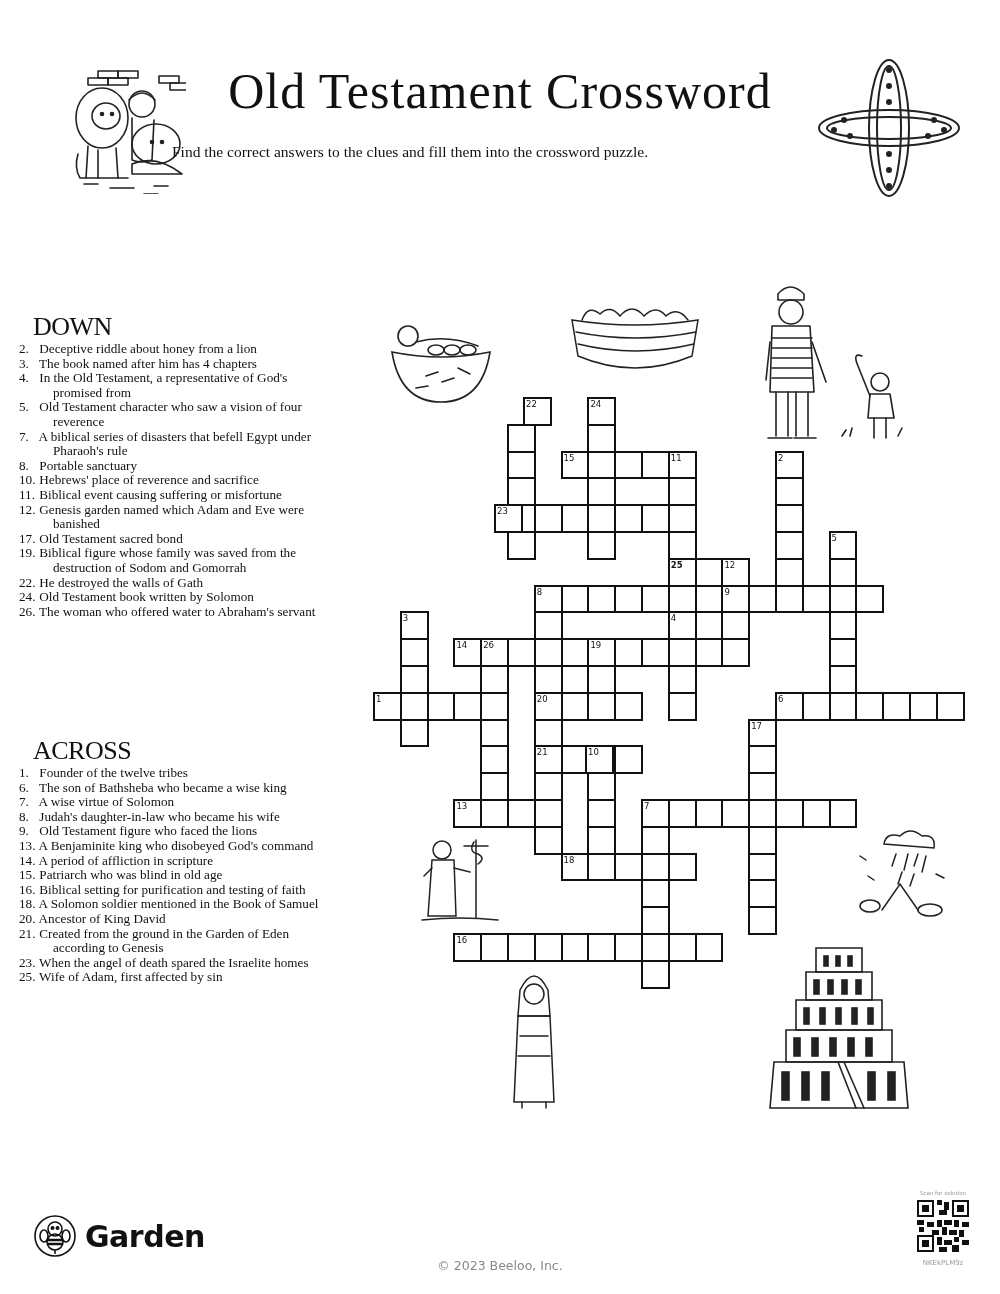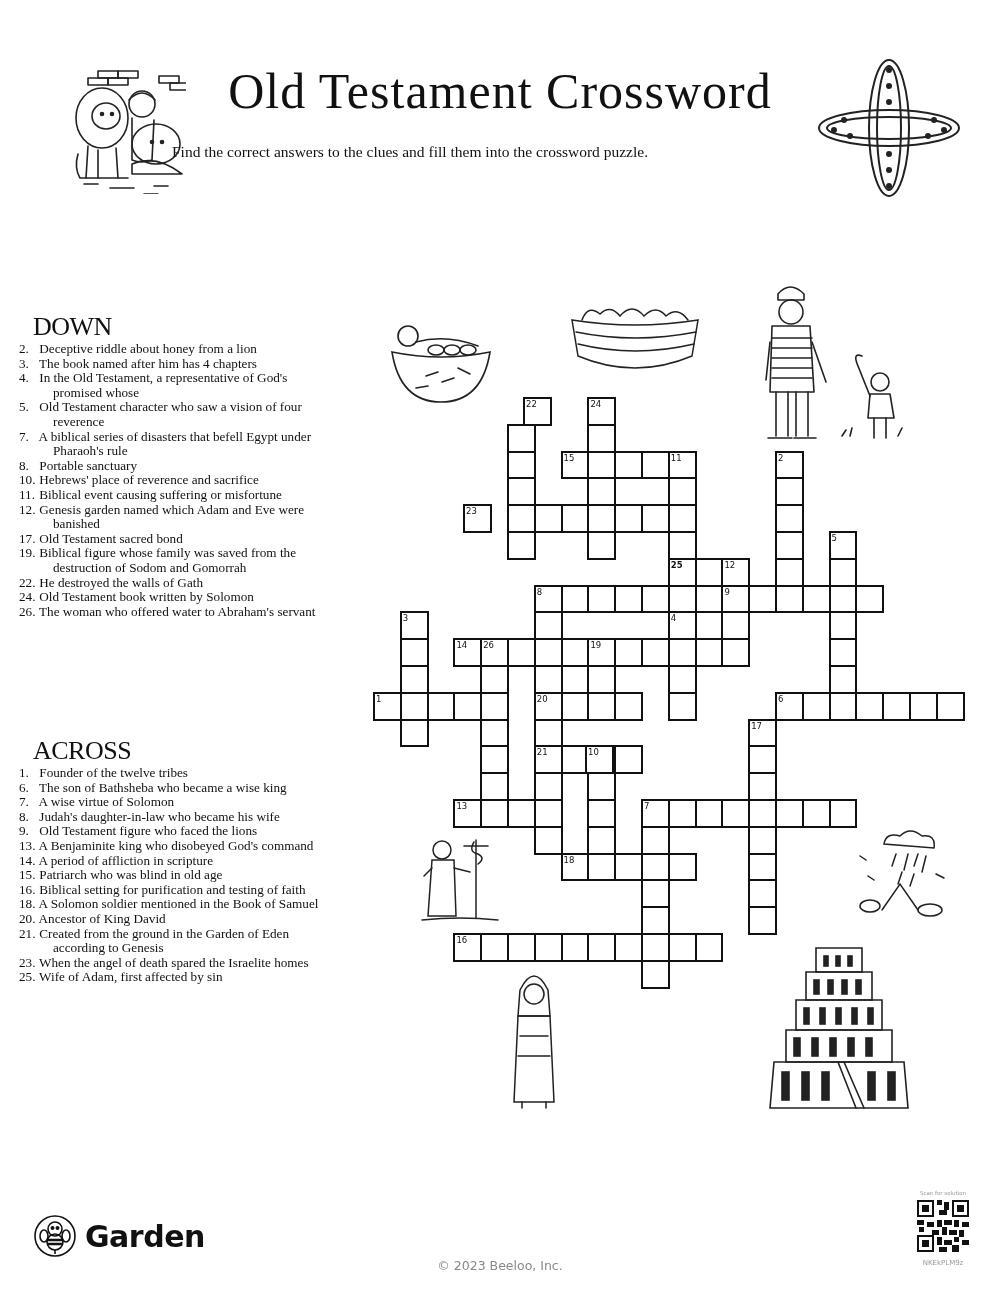--- a/index.html
+++ b/index.html
@@ -87,21 +87,21 @@
         <circle cx="120" cy="64" r="2"></circle>
     </g>
   </svg>
 </div>
 
 <div class="clues down">
   <h2>DOWN</h2>
   <div id="down-list">
       <div class="clue"><span class="num">2.</span> <span>Deceptive riddle about honey from a lion</span></div>
       <div class="clue"><span class="num">3.</span> <span>The book named after him has 4 chapters</span></div>
-      <div class="clue"><span class="num">4.</span> <span>In the Old Testament, a representative of God's promised whose</span></div>
+      <div class="clue"><span class="num">4.</span> <span>In the Old Testament, a representative of God's promised from</span></div>
       <div class="clue"><span class="num">5.</span> <span>Old Testament character who saw a vision of four reverence</span></div>
       <div class="clue"><span class="num">7.</span> <span>A biblical series of disasters that befell Egypt under Pharaoh's rule</span></div>
       <div class="clue"><span class="num">8.</span> <span>Portable sanctuary</span></div>
       <div class="clue"><span class="num">10.</span> <span>Hebrews' place of reverence and sacrifice</span></div>
       <div class="clue"><span class="num">11.</span> <span>Biblical event causing suffering or misfortune</span></div>
       <div class="clue"><span class="num">12.</span> <span>Genesis garden named which Adam and Eve were banished</span></div>
       <div class="clue"><span class="num">17.</span> <span>Old Testament sacred bond</span></div>
       <div class="clue"><span class="num">19.</span> <span>Biblical figure whose family was saved from the destruction of Sodom and Gomorrah</span></div>
       <div class="clue"><span class="num">22.</span> <span>He destroyed the walls of Gath</span></div>
       <div class="clue"><span class="num">24.</span> <span>Old Testament book written by Solomon</span></div>
@@ -265,21 +265,21 @@
       <span class="n">25</span>
     </div>
     <div class="cell" style="left: 401px; top: 52.6px;">
       <span class="n">2</span>
     </div>
     <div class="cell" style="left: 401px; top: 79.4px;"></div>
     <div class="cell" style="left: 401px; top: 106.2px;"></div>
     <div class="cell" style="left: 401px; top: 133px;"></div>
     <div class="cell" style="left: 401px; top: 159.8px;"></div>
     <div class="cell" style="left: 401px; top: 186.6px;"></div>
-    <div class="cell" style="left: 89px; top: 106.2px; text-align: center;">
+    <div class="cell" style="left: 120px; top: 106.2px; text-align: center;">
       <span class="n">23</span>
     </div>
     <div class="cell" style="left: 159.8px; top: 106.2px;"></div>
     <div class="cell" style="left: 186.6px; top: 106.2px;"></div>
     <div class="cell" style="left: 240.2px; top: 106.2px;"></div>
     <div class="cell" style="left: 267px; top: 106.2px;"></div>
     <div class="cell" style="left: 454.6px; top: 133px;">
       <span class="n">5</span>
     </div>
     <div class="cell" style="left: 454.6px; top: 159.8px;"></div>

